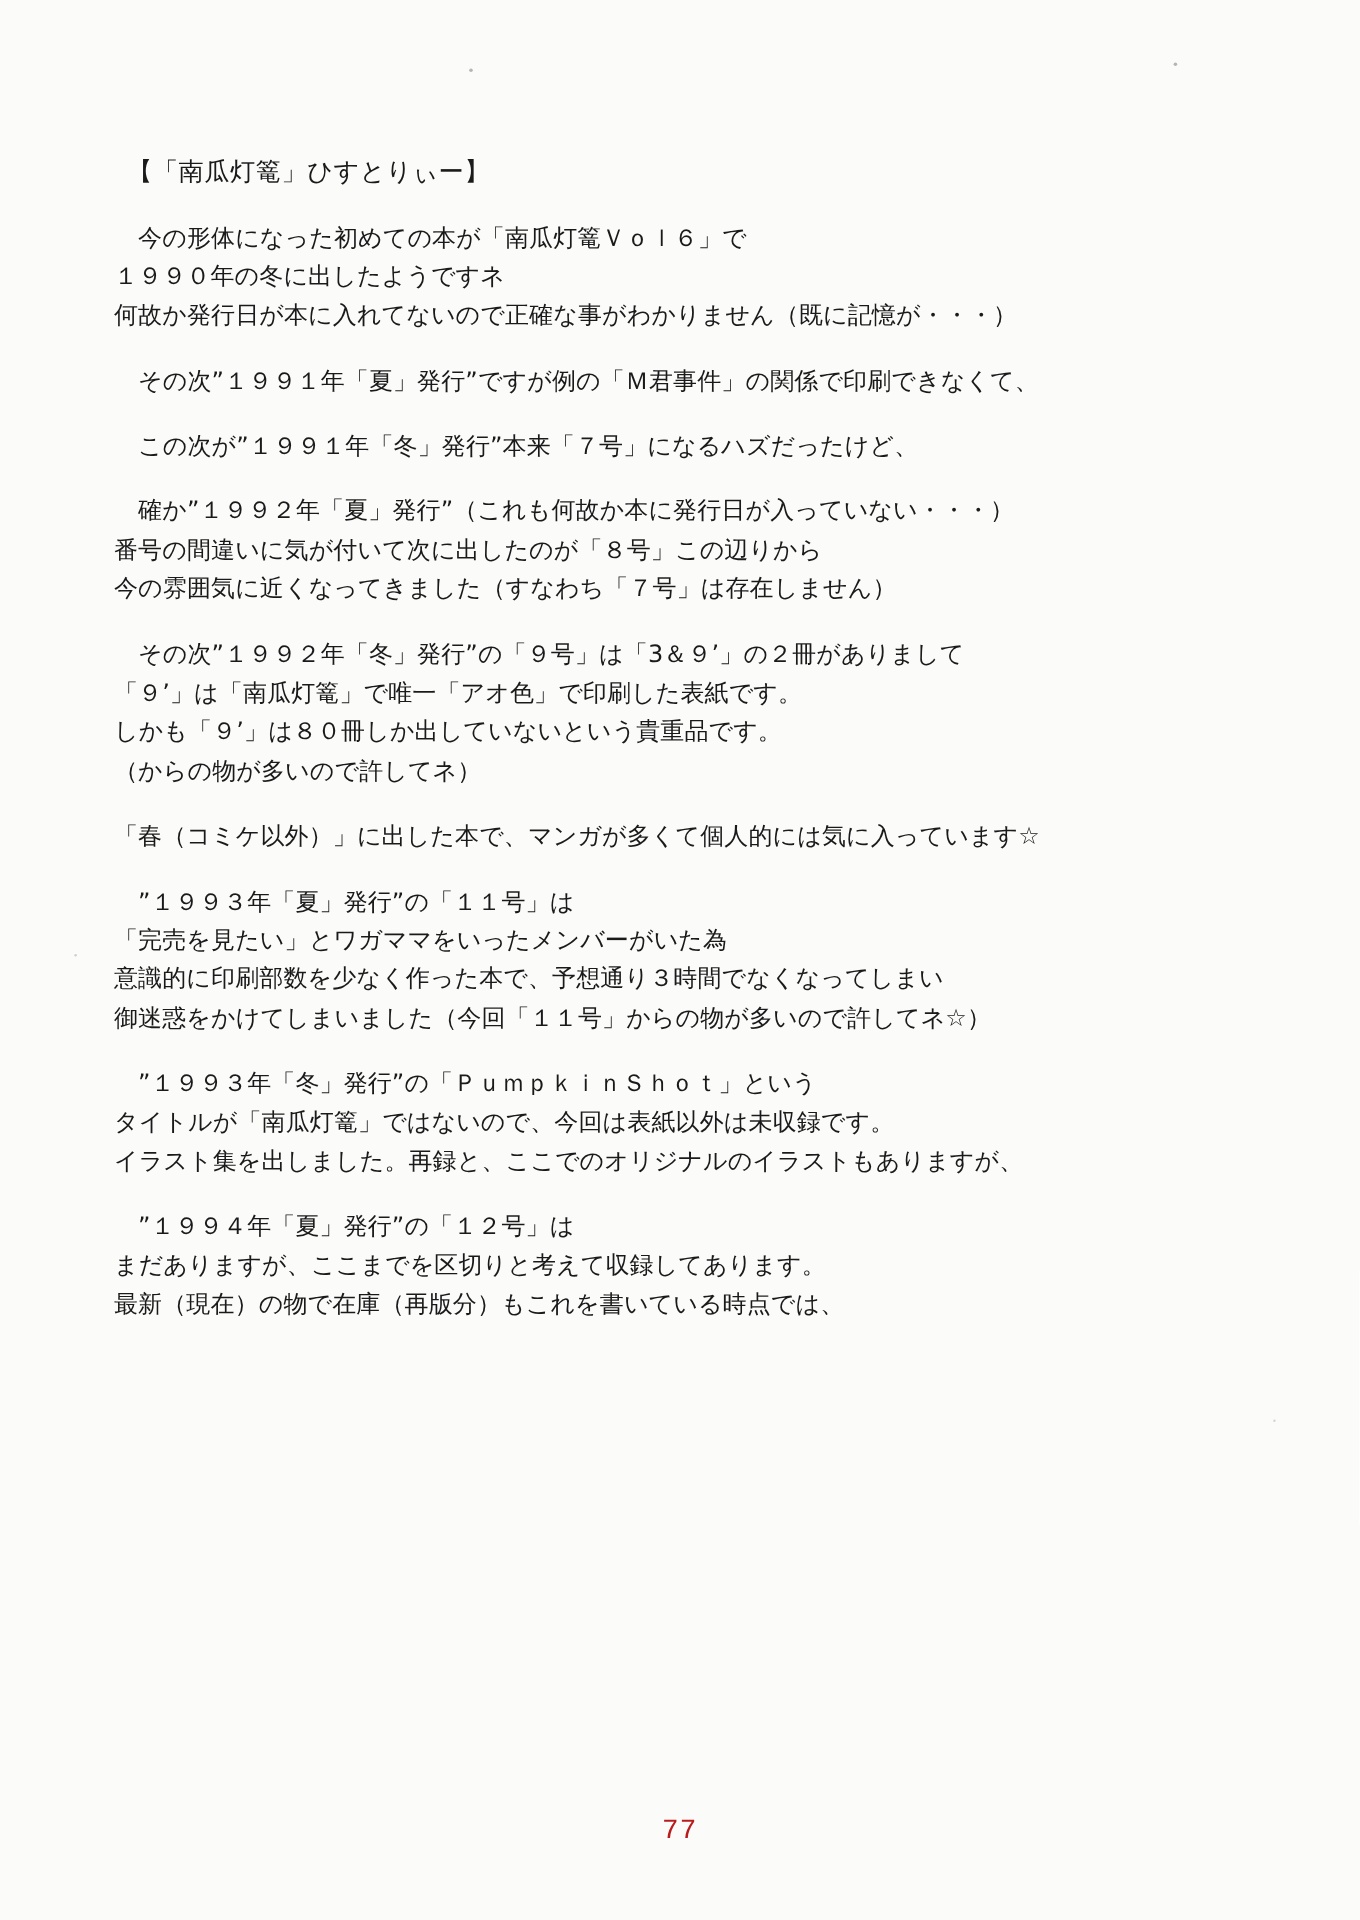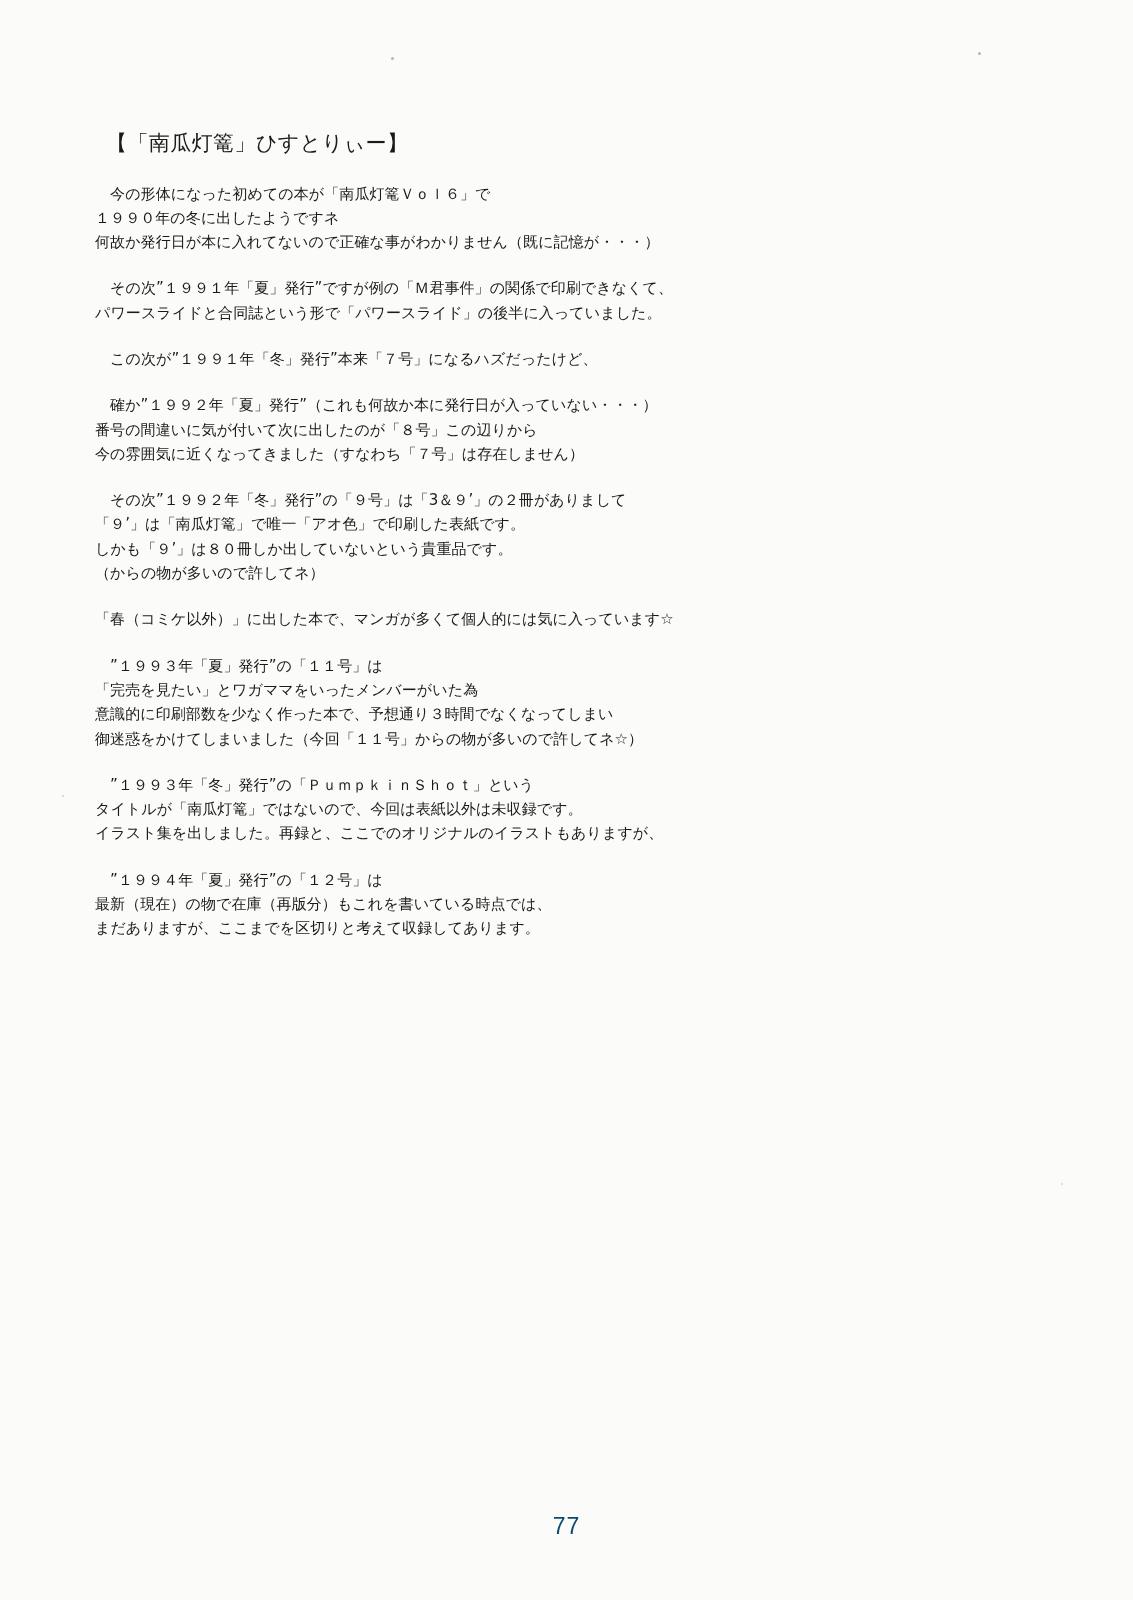--- a/index.html
+++ b/index.html
@@ -36,38 +36,38 @@
   }
   .heading {
     font-size: 21px;
     line-height: 1.5;
     letter-spacing: .02em;
     margin: 0 0 22px 11px;
     white-space: pre;
   }
   .para {
     margin: 0 0 22px 0;
-    font-size: 15px;
+    font-size: 20px;
     line-height: 1.62;
     letter-spacing: .005em;
   }
   .para .line {
     display: block;
     white-space: pre;
   }
   .pagenum {
     position: absolute;
     left: 0;
     right: 0;
     top: 1513px;
     text-align: center;
     font-size: 23px;
-    font-family: Liberation Sans, sans-serif;
+    font-family: Liberation Mono, monospace;
     letter-spacing: .04em;
-    color: #0c4a6e;
+    color: #b91c1c;
   }
 </style>
 </head>
 <body>
 
 <div class="page">
 
   <span class="speck s1"></span>
   <span class="speck s2"></span>
   <span class="speck s3"></span>
@@ -78,21 +78,20 @@
     <div class="heading">【「南瓜灯篭」ひすとりぃー】</div>
 
     <p class="para">
       <span class="line">　今の形体になった初めての本が「南瓜灯篭Ｖｏｌ６」で</span>
       <span class="line">１９９０年の冬に出したようですネ</span>
       <span class="line">何故か発行日が本に入れてないので正確な事がわかりません（既に記憶が・・・）</span>
     </p>
 
     <p class="para">
       <span class="line">　その次”１９９１年「夏」発行”ですが例の「Ｍ君事件」の関係で印刷できなくて、</span>
-      <span class="line">パワースライドと合同誌という形で「パワースライド」の後半に入っていました。</span>
     </p>
 
     <p class="para">
       <span class="line">　この次が”１９９１年「冬」発行”本来「７号」になるハズだったけど、</span>
     </p>
 
     <p class="para">
       <span class="line">　確か”１９９２年「夏」発行”（これも何故か本に発行日が入っていない・・・）</span>
       <span class="line">番号の間違いに気が付いて次に出したのが「８号」この辺りから</span>
       <span class="line">今の雰囲気に近くなってきました（すなわち「７号」は存在しません）</span>
@@ -117,21 +116,21 @@
     </p>
 
     <p class="para">
       <span class="line">　”１９９３年「冬」発行”の「ＰｕｍｐｋｉｎＳｈｏｔ」という</span>
       <span class="line">タイトルが「南瓜灯篭」ではないので、今回は表紙以外は未収録です。</span>
       <span class="line">イラスト集を出しました。再録と、ここでのオリジナルのイラストもありますが、</span>
     </p>
 
     <p class="para">
       <span class="line">　”１９９４年「夏」発行”の「１２号」は</span>
+      <span class="line">まだありますが、ここまでを区切りと考えて収録してあります。</span>
       <span class="line">最新（現在）の物で在庫（再版分）もこれを書いている時点では、</span>
-      <span class="line">まだありますが、ここまでを区切りと考えて収録してあります。</span>
     </p>
 
   </div>
 
   <div class="pagenum">77</div>
 
 </div>
 
 </body></html>

